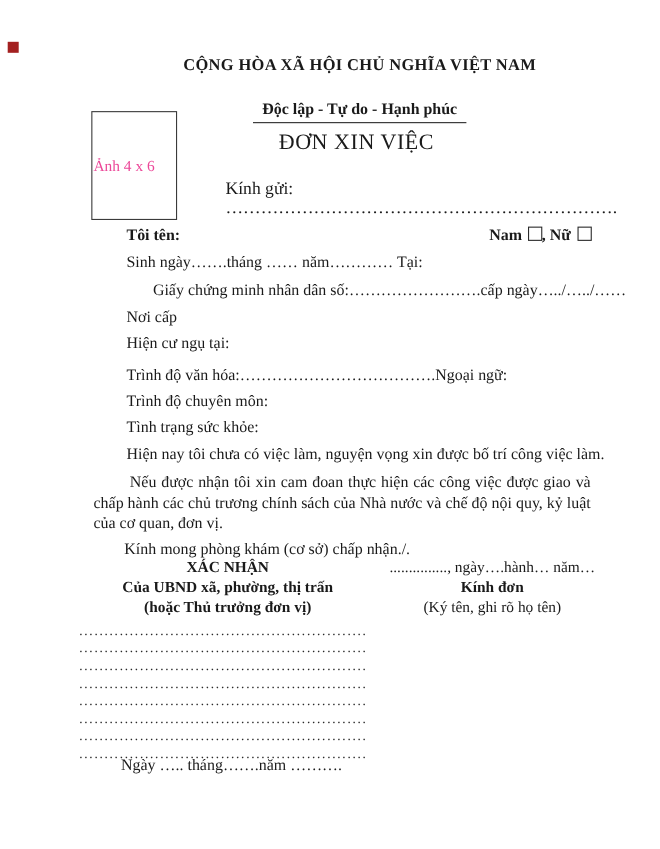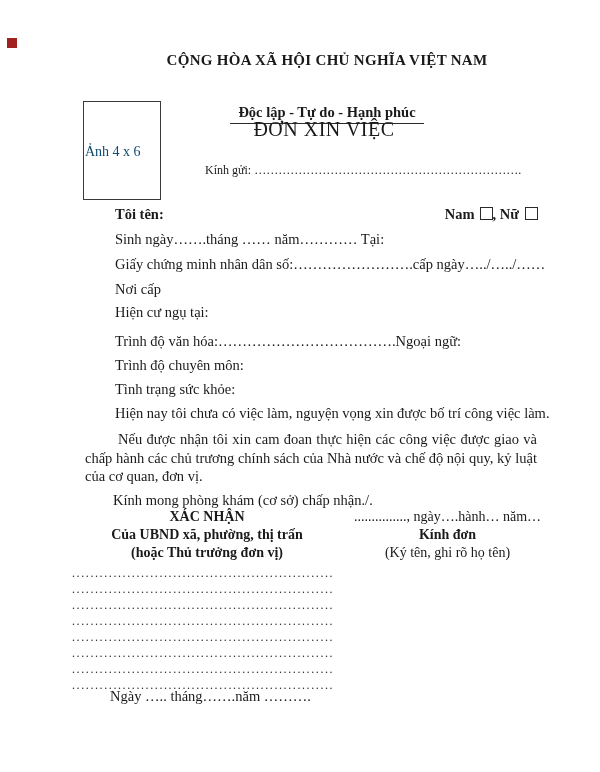--- a/index.html
+++ b/index.html
@@ -7,28 +7,28 @@
     position:relative;
     width:600px; height:772px;
     background:#ffffff;
     font-family:"Liberation Serif","DejaVu Serif",serif;
     color:#1a1a1a;
     overflow:hidden;
   }
   .red-mark { position:absolute; left:7px; top:38px; width:10px; height:10px; }
   .header { position:absolute; top:52px; left:54px; right:0; text-align:center; }
   .header .line1 { font-size:15px; font-weight:bold; letter-spacing:0.3px; }
-  .header .line2 { display:inline-block; margin-top:17px; font-size:14.5px; font-weight:bold;
+  .header .line2 { display:inline-block; margin-top:5px; font-size:14.5px; font-weight:bold;
                    padding:0 8px 2px 8px; border-bottom:1.5px solid #2a2a2a; }
   .photo-box { position:absolute; left:83px; top:101px; width:76px; height:97px;
                border:1.5px solid #3a3a3a; }
-  .photo-box .label { position:absolute; left:1px; top:42px; font-size:14px; color:#0c4a6e; }
+  .photo-box .label { position:absolute; left:1px; top:42px; font-size:14px; color:#ec4899; }
   .title { position:absolute; top:118px; left:48px; right:0; text-align:center;
            font-size:20px; font-weight:normal; letter-spacing:0.5px; }
-  .salutation { position:absolute; top:163px; left:205px; font-size:12px; }
+  .salutation { position:absolute; top:163px; left:205px; font-size:16px; }
   .row { position:absolute; left:115px; font-size:14.5px; white-space:nowrap; }
   .name-row { position:absolute; left:115px; right:62px; font-size:14.5px; }
   .gender { position:absolute; right:0; top:0; white-space:nowrap; }
   .cb { display:inline-block; width:11px; height:11px; border:1.2px solid #2a2a2a;
         vertical-align:-1px; margin-left:5px; background:#fff; }
   .cb.second { margin-left:6px; }
   .commitment { position:absolute; top:430px; left:85px; width:452px;
                 font-size:14.5px; line-height:18.5px; text-align:justify; text-indent:33px; }
   .closing { position:absolute; top:492px; left:113px; font-size:14.5px; }
   .sig-left { position:absolute; top:508px; left:63px; width:288px; text-align:center;
@@ -61,21 +61,21 @@
   <div class="salutation">Kính gửi: ………………………………………………………….</div>
 
   <div class="name-row" style="top:206px;font-weight:bold;">
     <span>Tôi tên:</span>
     <span class="gender">
       <span>Nam</span><span class="cb"></span><span>, </span><span>Nữ</span><span class="cb second"></span>
     </span>
   </div>
 
   <div class="row" style="top:231px;">Sinh ngày…….tháng …… năm………… Tại:</div>
-  <div class="row" style="top:256px;">Giấy chứng minh nhân dân số:…………………….cấp ngày…../…../……</div>
+  <div class="row" style="top:256px;margin-left:24px;">Giấy chứng minh nhân dân số:…………………….cấp ngày…../…../……</div>
   <div class="row" style="top:281px;">Nơi cấp</div>
   <div class="row" style="top:304px;">Hiện cư ngụ tại:</div>
   <div class="row" style="top:333px;">Trình độ văn hóa:……………………………….Ngoại ngữ:</div>
   <div class="row" style="top:357px;">Trình độ chuyên môn:</div>
   <div class="row" style="top:381px;">Tình trạng sức khỏe:</div>
   <div class="row" style="top:405px;">Hiện nay tôi chưa có việc làm, nguyện vọng xin được bố trí công việc làm.</div>
 
   <div class="commitment">Nếu được nhận tôi xin cam đoan thực hiện các công việc được giao và chấp hành các chủ trương chính sách của Nhà nước và chế độ nội quy, kỷ luật của cơ quan, đơn vị.</div>
 
   <div class="closing">Kính mong phòng khám (cơ sở) chấp nhận./.</div>

